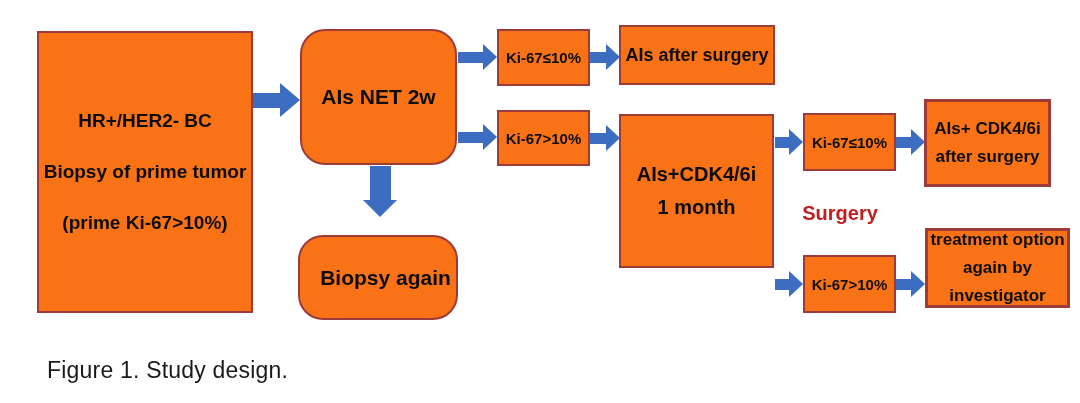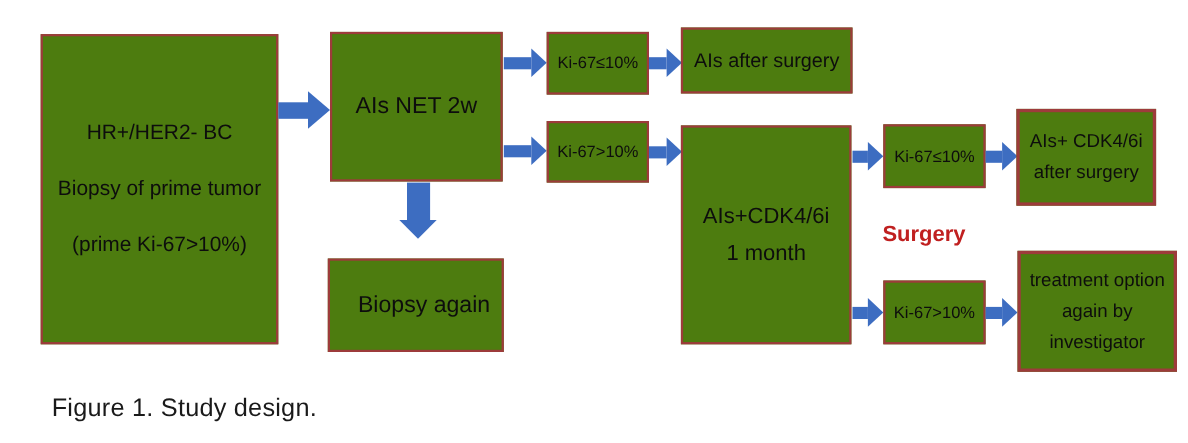--- a/index.html
+++ b/index.html
@@ -7,36 +7,36 @@
     position:relative;
     width:1080px;height:403px;
     background:#ffffff;
     font-family:"Liberation Sans","DejaVu Sans",sans-serif;
     overflow:hidden;
   }
   .box{
     position:absolute;
     box-sizing:border-box;
     border:2px solid var(--box-border,#9d3b3b);
-    background:#4d7c0f;
+    background:#f97316;
     display:flex;flex-direction:column;
     justify-content:center;align-items:center;
     text-align:center;
-    font-weight:normal;
+    font-weight:bold;
     color:#0d0d0d;
   }
   .box.b3{border-width:3px;}
   .ln{display:block;}
   
   .fs15{font-size:15px;}
   .fs17{font-size:17px;line-height:28px;}
   .fs18{font-size:18px;}
   .fs19{font-size:19px;}
   .fs20{font-size:20px;line-height:33px;}
-  .fs21{font-size:21px;}
+  .fs21{font-size:21px;border-radius:25px;}
   .gap-lg{gap:29px;align-items:center;}
   
   .arrow-r{position:absolute;display:flex;align-items:center;}
   .arrow-r i{display:block;}
   .arrow-r .body{flex:1;background:var(--arrow-blue,#3d6dc1);}
   .arrow-r .head{width:0;height:0;}
   .arrow-r.md .body{height:11px;}
   .arrow-r.md .head{border-top:13px solid transparent;border-bottom:13px solid transparent;border-left:14px solid var(--arrow-blue,#3d6dc1);}
   .arrow-r.lg .body{height:15px;}
   .arrow-r.lg .head{border-top:17px solid transparent;border-bottom:17px solid transparent;border-left:20px solid var(--arrow-blue,#3d6dc1);}
@@ -112,21 +112,21 @@
 
   <div class="arrow-d" style="left:363px;top:166px;width:34px;height:51px;">
       <i class="body"></i>
       <i class="head"></i>
     </div>
 
   <div class="box fs21" style="left:298px;top:235px;width:160px;height:85px;padding-left:15px;">
     <span class="ln">Biopsy again</span>
   </div>
 
-  <div class="box fs20" style="left:619px;top:114px;width:155px;height:199px;justify-content:center;">
+  <div class="box fs20" style="left:619px;top:114px;width:155px;height:154px;justify-content:center;">
     <span class="ln">AIs+CDK4/6i</span>
     <span class="ln">1 month</span>
   </div>
 
   <div class="arrow-r md" style="left:775px;top:129px;width:28px;height:26px;">
       <i class="body"></i>
       <i class="head"></i>
     </div>
 
   <div class="box fs15" style="left:803px;top:113px;width:93px;height:58px;">
@@ -152,21 +152,21 @@
 
   <div class="box fs15" style="left:803px;top:255px;width:93px;height:58px;">
     <span class="ln">Ki-67&gt;10%</span>
   </div>
 
   <div class="arrow-r md" style="left:896px;top:271px;width:29px;height:26px;">
       <i class="body"></i>
       <i class="head"></i>
     </div>
 
-  <div class="box b3 fs17" style="left:925px;top:228px;width:145px;height:110px;">
+  <div class="box b3 fs17" style="left:925px;top:228px;width:145px;height:80px;">
     <span class="ln">treatment option</span>
     <span class="ln">again by</span>
     <span class="ln">investigator</span>
   </div>
 
   <div class="caption">
     <span class="b">Figure 1.</span><span> Study design.</span>
   </div>
 
 </div>

